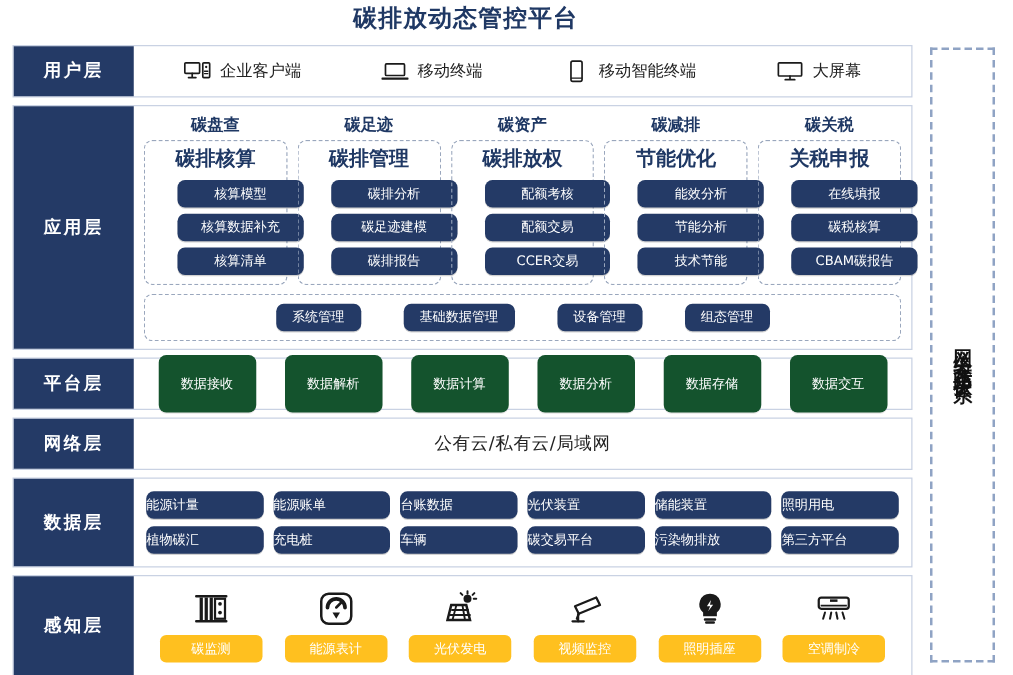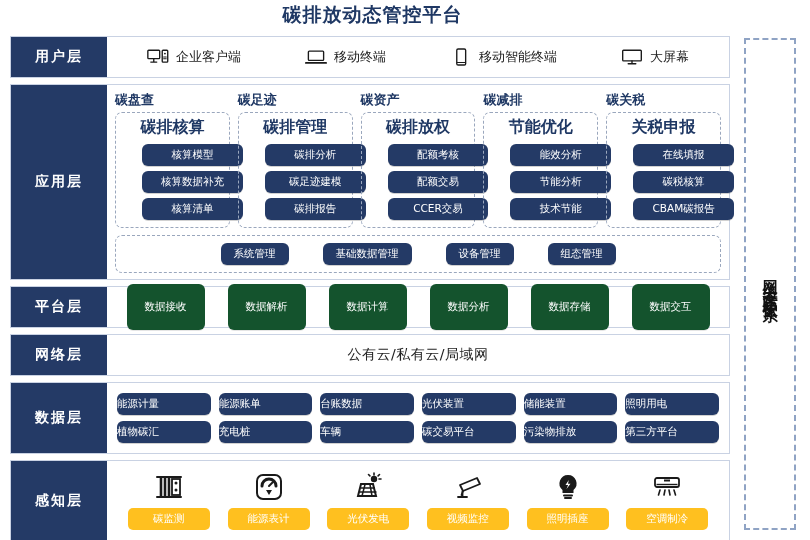--- a/index.html
+++ b/index.html
@@ -51,21 +51,21 @@
   
   .user-layer{height:42px;}
   .user-body{justify-content:space-around;}
   .user-item{display:flex;align-items:center;gap:7px;color:#222;font-size:13px;white-space:nowrap;}
   .user-item .ico{width:22px;height:20px;display:block;flex:0 0 auto;}
 
   
   .app-layer{height:196px;}
   .app-body{flex-direction:column;align-items:stretch;justify-content:flex-start;padding:4px 8px 6px;}
   .app-groups{display:flex;justify-content:space-between;gap:8px;}
-  .app-group{flex:1 1 0;display:flex;flex-direction:column;min-width:0;}
+  .app-group{flex:1 1 0;display:flex;flex-direction:column;align-items:center;min-width:0;}
   .group-title{
     font-size:13px;font-weight:bold;color:#1f3864;
     margin:2px 0 3px;white-space:nowrap;
   }
   .group-box{
     width:100%;
     border:1px dashed #9aa7bd;
     border-radius:7px;
     padding:4px 6px 7px;
     box-sizing:border-box;

